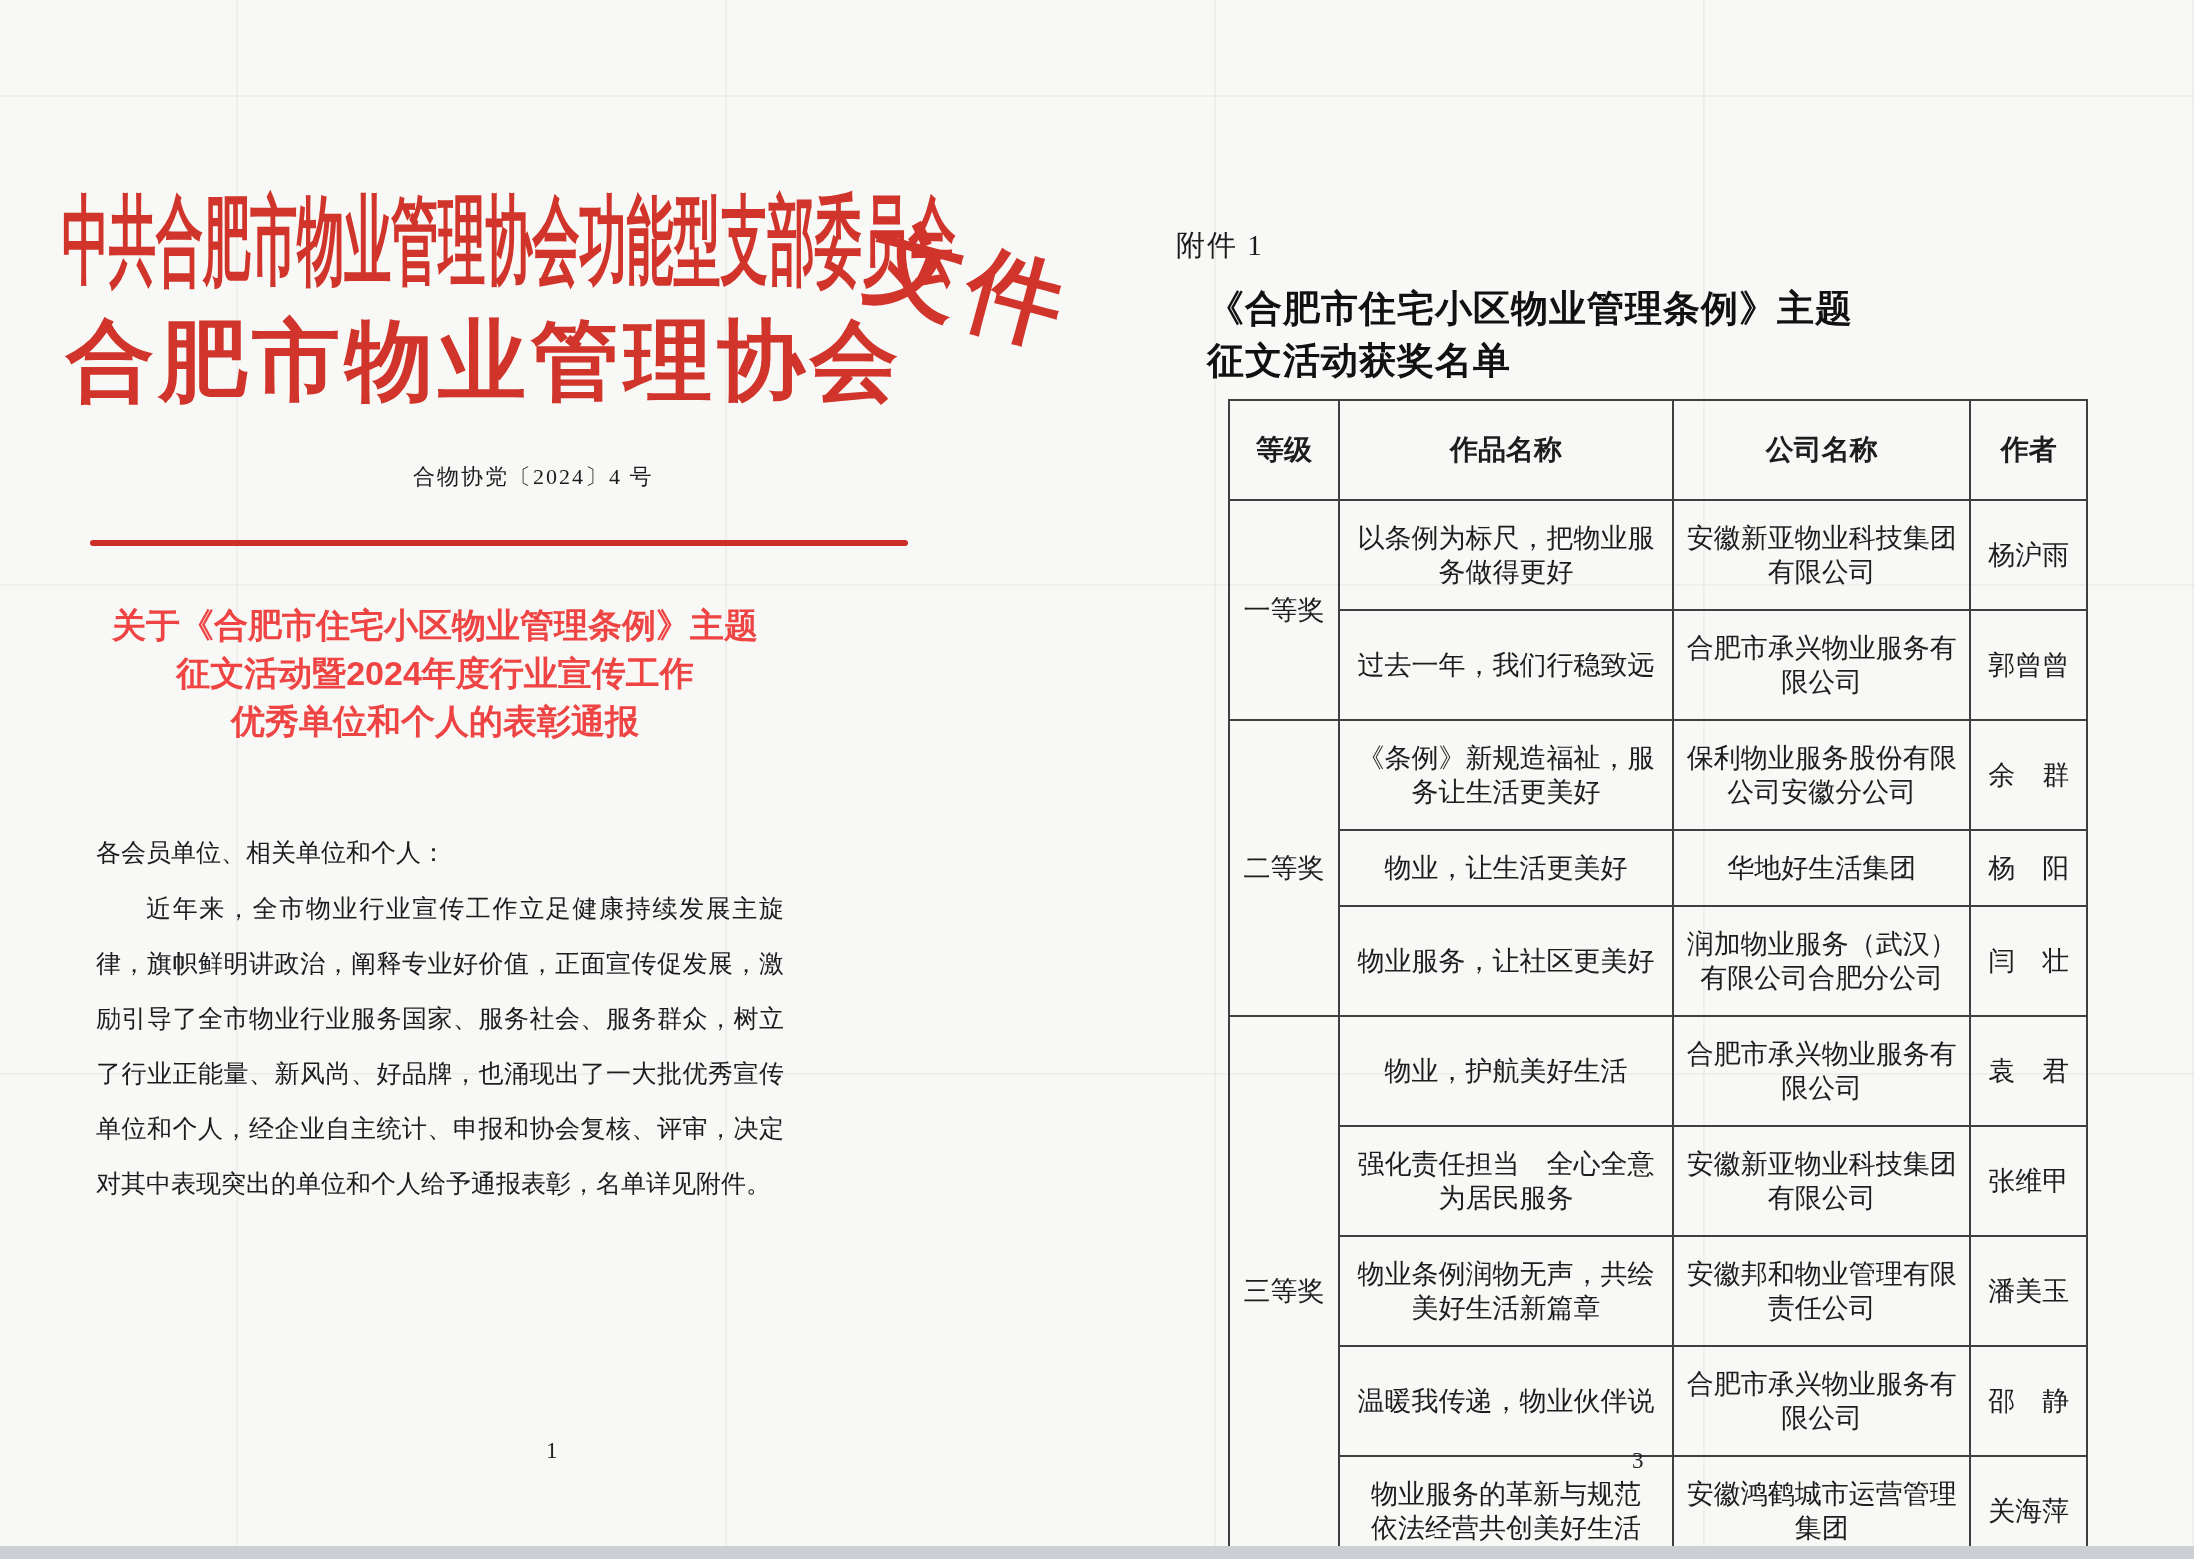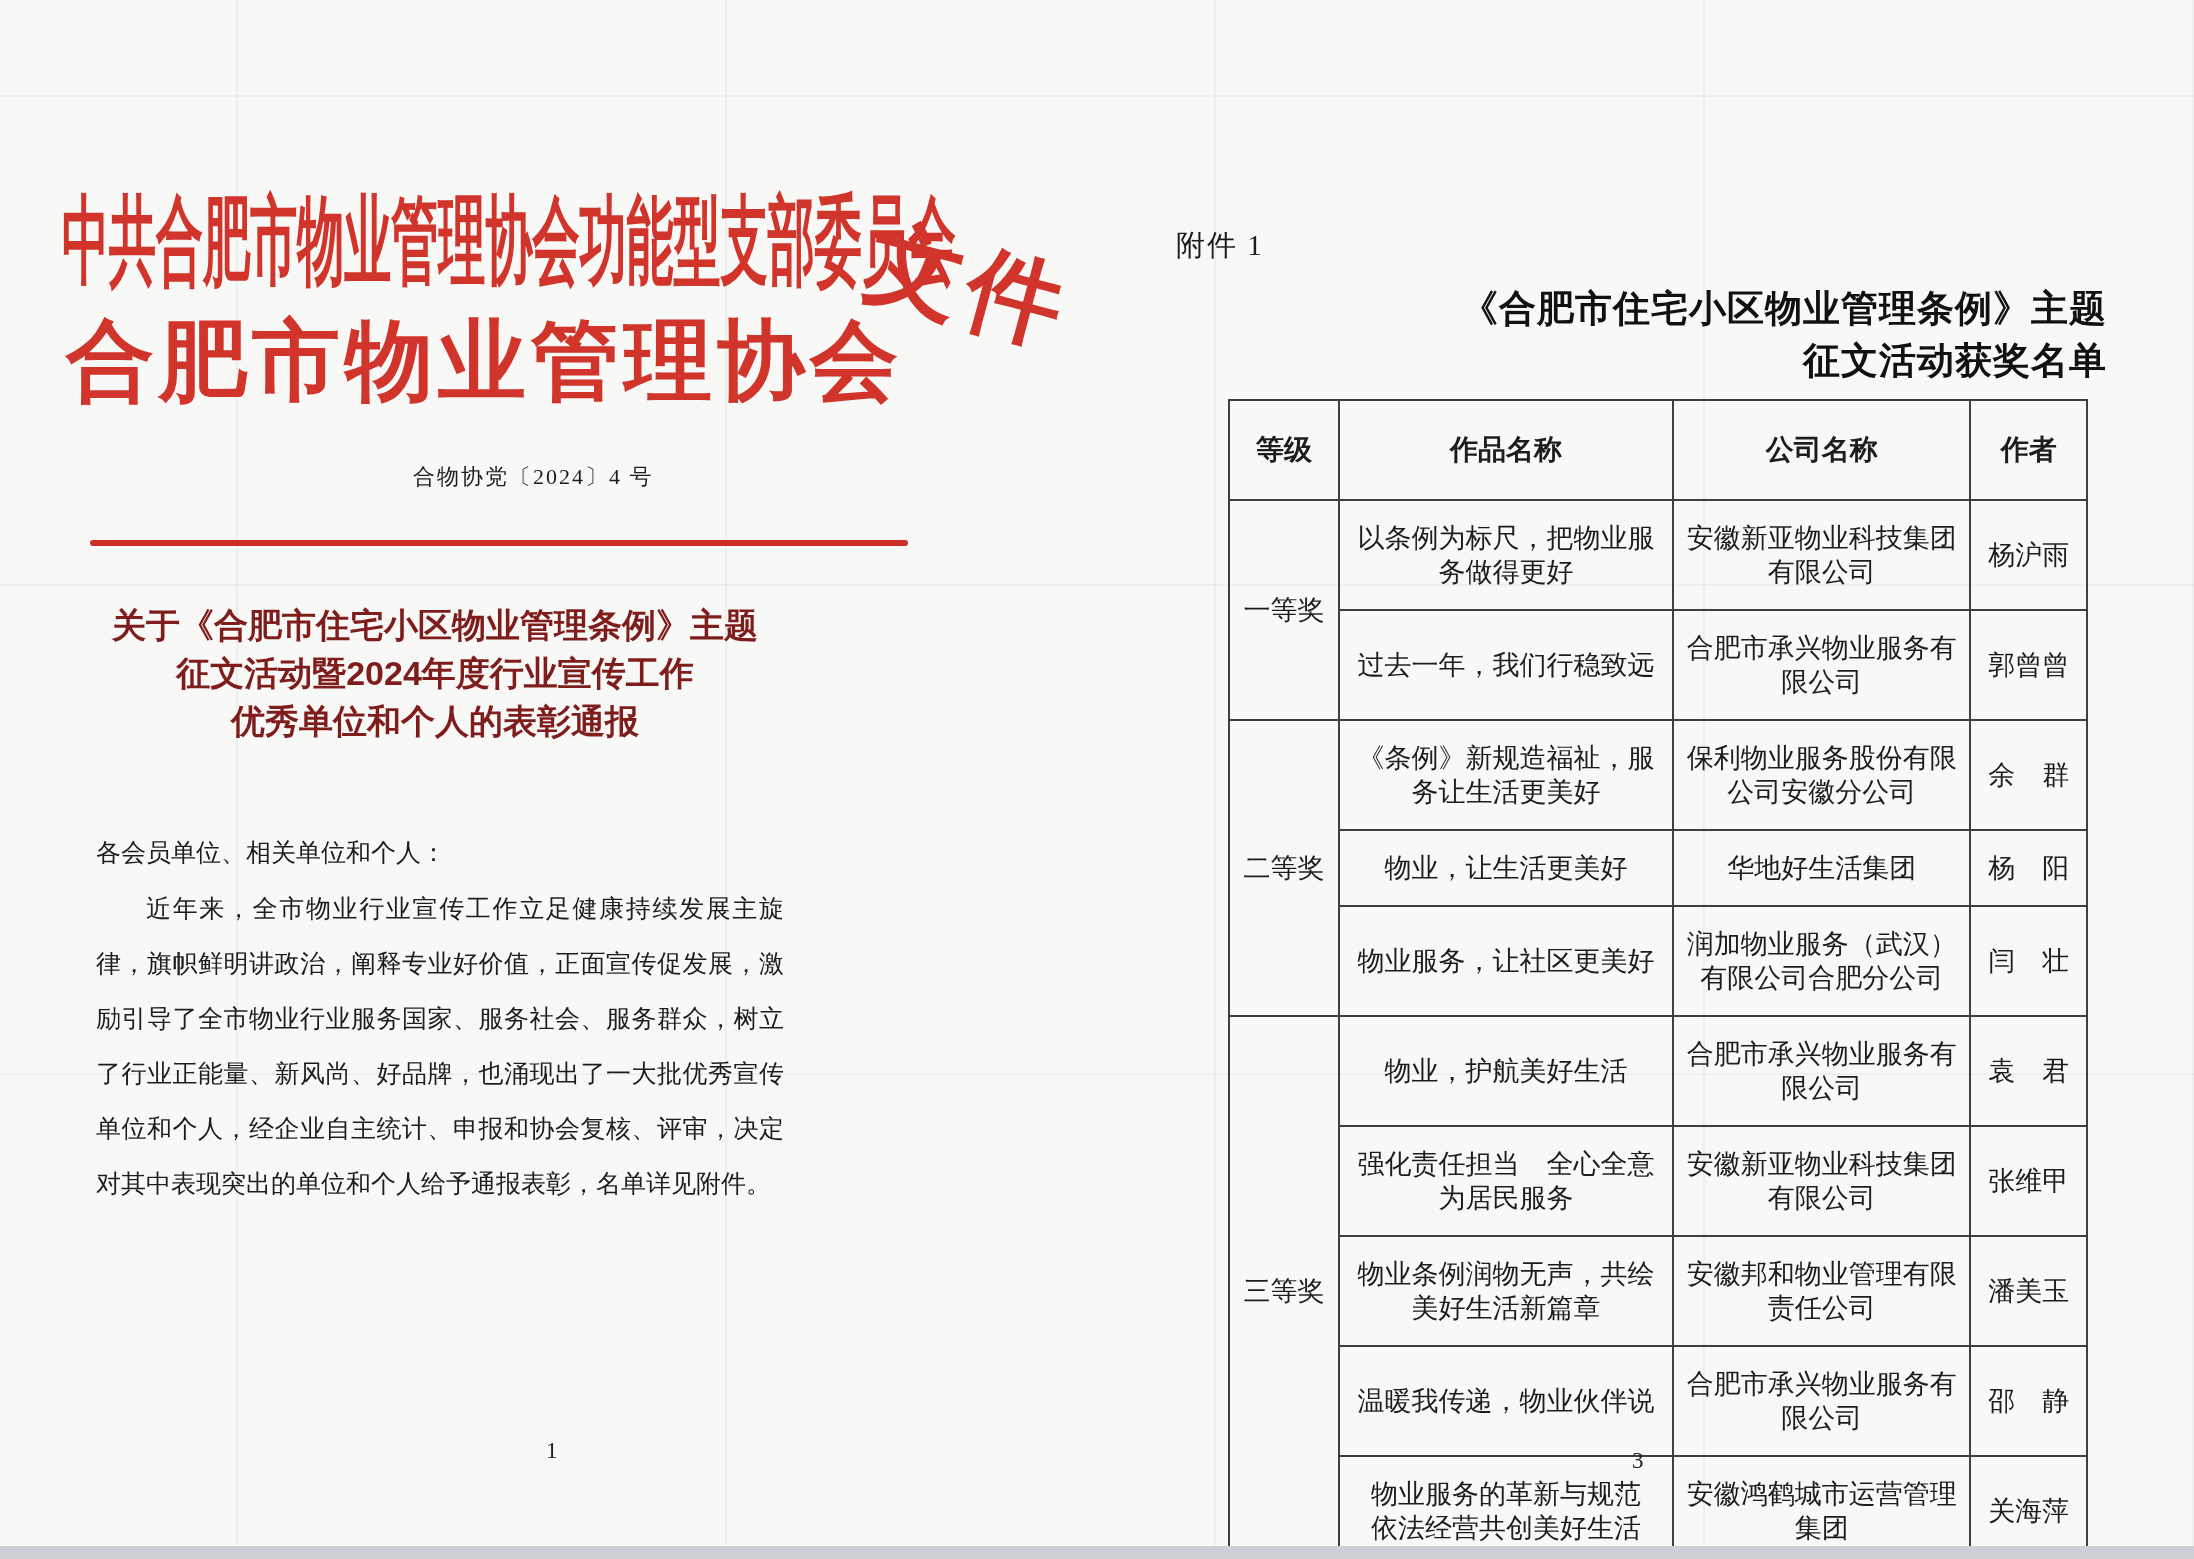--- a/index.html
+++ b/index.html
@@ -36,35 +36,35 @@
   }
   .doc-number{
     left:413px;top:462px;font-size:22px;letter-spacing:2px;color:#1c1c1c;
   }
   .red-rule{
     left:90px;top:540px;width:818px;height:6px;background:#cb2f27;border-radius:3px;
   }
   .doc-title{
     left:95px;top:601px;width:680px;text-align:center;
     font-family:"Liberation Sans","DejaVu Sans",sans-serif;
-    font-weight:bold;font-size:34px;line-height:48px;color:#7f1d1d;
+    font-weight:bold;font-size:34px;line-height:48px;color:#ef4444;
   }
   .doc-body{
     left:95px;top:824px;width:690px;
     font-size:25px;line-height:55px;text-align:justify;color:#1d1d1d;
   }
   .doc-body p{margin:1px;}
   .doc-body p.indent{text-indent:2em;}
   .pageno-left{left:546px;top:1438px;font-size:23px;color:#222;}
   .pageno-right{left:1632px;top:1448px;font-size:23px;color:#222;}
 
   
   .attachment-label{left:1176px;top:226px;font-size:29px;color:#1c1c1c;letter-spacing:2px;text-align:right;}
   .att-title{
-    left:1207px;top:283px;width:900px;text-align:right;
+    left:1207px;top:283px;width:900px;text-align:left;
     font-family:"Liberation Sans","DejaVu Sans",sans-serif;
     font-weight:bold;font-size:37px;line-height:52px;letter-spacing:1px;color:#111;
   }
   .table-wrap{left:1228px;top:399px;width:860px;}
   table.awards{
     width:100%;border-collapse:collapse;table-layout:fixed;
     font-size:27px;color:#1d1d1d;
     font-family:"Liberation Serif","DejaVu Serif",serif;
   }
   table.awards col.c-grade{width:12.8%;}

